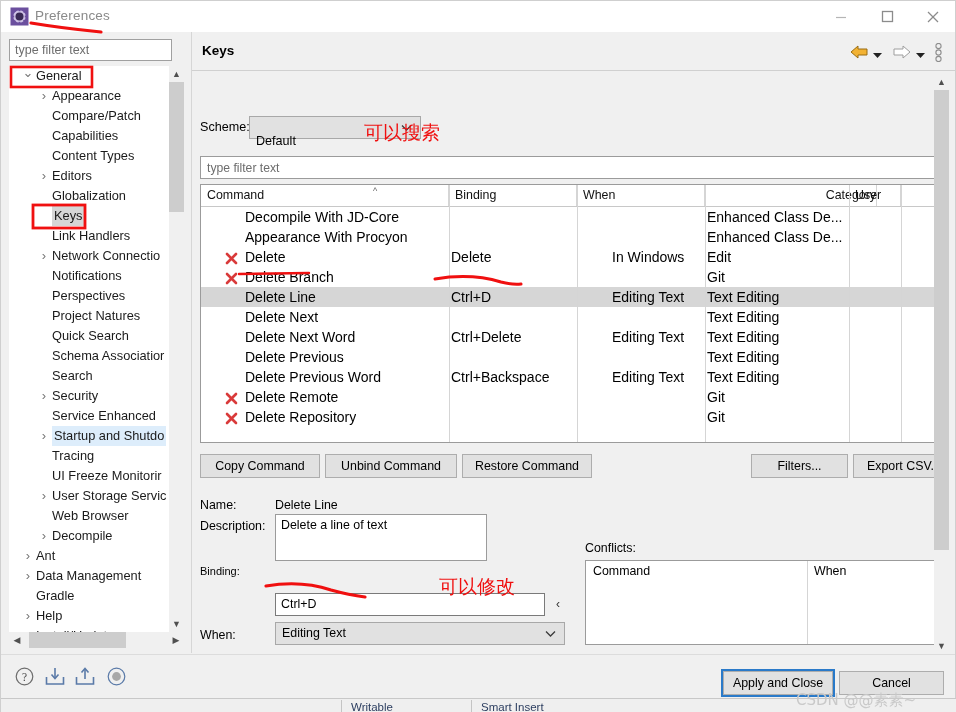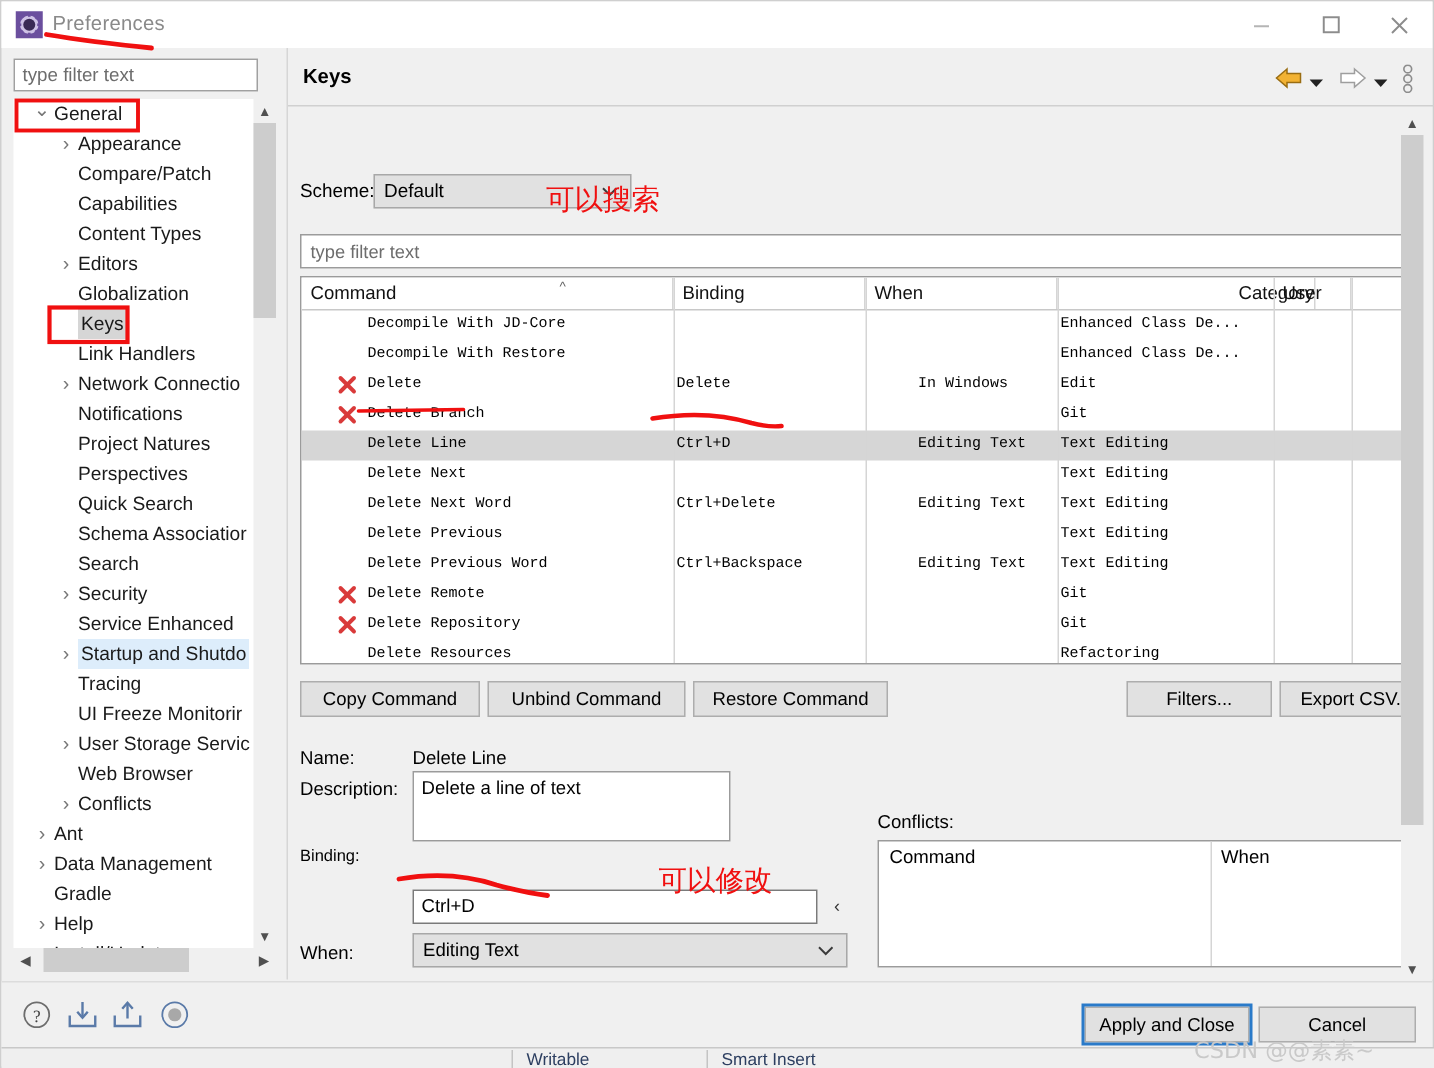--- a/index.html
+++ b/index.html
@@ -128,21 +128,21 @@
 
   
   #scheme-label {
     position: absolute; left: 8px; top: 88px; font-size: 12.6px;
   }
   #scheme-combo {
     position: absolute; left: 57px; top: 84px; width: 172px; height: 23px;
     background: #e1e1e1; border: 1px solid #a8a8a8;
   }
   #scheme-combo .val {
-    position: absolute; left: 6px; top: 3px; font-size: 12.6px;
+    position: absolute; left: 6px; top: 17px; font-size: 12.6px;
   }
   #scheme-combo .cv {
     position: absolute; right: 8px; top: 4px;
   }
 
   
   #keys-filter {
     position: absolute; left: 8px; top: 124px; width: 748px; height: 23px;
     background: #fff; border: 1px solid #9b9b9b;
   }
@@ -165,21 +165,21 @@
     position: absolute; top: 0; height: 21px; line-height: 21px;
     font-size: 12.4px; color: #111; padding-left: 6px;
     border-right: 1px solid #d5d5d5;
   }
   #thead .sortmark {
     position: absolute; top: 1px; left: 172px;
     font-size: 9px; color: #666;
   }
   .trow {
     position: relative; height: 20px; line-height: 20px;
-    font-size: 10px; white-space: nowrap; font-family: Liberation Mono, monospace;
+    font-size: 14px; white-space: nowrap;
   }
   .trow.sel { background: #d6d6d6; }
   .trow .c {
     position: absolute; top: 0; height: 20px; overflow: hidden;
   }
   .trow .xmark {
     position: absolute; left: 24px; top: 3px;
     width: 13px; height: 13px;
   }
   .c-cmd  { left: 44px; }
@@ -412,26 +412,26 @@
           <span class="lbl">Link Handlers</span>
         </div>
         <div class="tnode lvl1">
           <span class="arrow" style="font-size: 13px;">›</span>
           <span class="lbl">Network Connectio</span>
         </div>
         <div class="tnode lvl1">
           <span class="lbl">Notifications</span>
         </div>
         <div class="tnode lvl1">
+          <span class="lbl">Perspectives</span>
+        </div>
+        <div class="tnode lvl1">
           <span class="lbl">Project Natures</span>
         </div>
         <div class="tnode lvl1">
-          <span class="lbl">Perspectives</span>
-        </div>
-        <div class="tnode lvl1">
           <span class="lbl">Quick Search</span>
         </div>
         <div class="tnode lvl1">
           <span class="lbl">Schema Associatior</span>
         </div>
         <div class="tnode lvl1">
           <span class="lbl">Search</span>
         </div>
         <div class="tnode lvl1">
           <span class="arrow" style="font-size: 13px;">›</span>
@@ -452,21 +452,21 @@
         </div>
         <div class="tnode lvl1">
           <span class="arrow" style="font-size: 13px;">›</span>
           <span class="lbl">User Storage Servic</span>
         </div>
         <div class="tnode lvl1">
           <span class="lbl">Web Browser</span>
         </div>
         <div class="tnode lvl1">
           <span class="arrow" style="font-size: 13px;">›</span>
-          <span class="lbl">Conflicts</span>
+          <span class="lbl">Decompile</span>
         </div>
         <div class="tnode lvl0">
           <span class="arrow" style="font-size: 13px;">›</span>
           <span class="lbl">Ant</span>
         </div>
         <div class="tnode lvl0">
           <span class="arrow" style="font-size: 13px;">›</span>
           <span class="lbl">Data Management</span>
         </div>
         <div class="tnode lvl0">
@@ -552,21 +552,21 @@
       </div>
       <div id="tbody">
           <div class="trow">
             <span class="c c-cmd">Decompile With JD-Core</span>
             <span class="c c-bind"></span>
             <span class="c c-when"></span>
             <span class="c c-cat">Enhanced Class De...</span>
             <span class="c c-user"></span>
           </div>
           <div class="trow">
-            <span class="c c-cmd">Decompile With Restore</span>
+            <span class="c c-cmd">Appearance With Procyon</span>
             <span class="c c-bind"></span>
             <span class="c c-when"></span>
             <span class="c c-cat">Enhanced Class De...</span>
             <span class="c c-user"></span>
           </div>
           <div class="trow">
             <span class="xmark"><svg width="13" height="13" viewBox="0 0 13 13">
                 <line x1="2" y1="2" x2="11" y2="11" stroke="#d93a3a" stroke-width="2.6" stroke-linecap="round"></line>
                 <line x1="11" y1="2" x2="2" y2="11" stroke="#d93a3a" stroke-width="2.6" stroke-linecap="round"></line>
               </svg></span>
@@ -637,27 +637,20 @@
             <span class="xmark"><svg width="13" height="13" viewBox="0 0 13 13">
                 <line x1="2" y1="2" x2="11" y2="11" stroke="#d93a3a" stroke-width="2.6" stroke-linecap="round"></line>
                 <line x1="11" y1="2" x2="2" y2="11" stroke="#d93a3a" stroke-width="2.6" stroke-linecap="round"></line>
               </svg></span>
             <span class="c c-cmd">Delete Repository</span>
             <span class="c c-bind"></span>
             <span class="c c-when"></span>
             <span class="c c-cat">Git</span>
             <span class="c c-user"></span>
           </div>
-          <div class="trow">
-            <span class="c c-cmd">Delete Resources</span>
-            <span class="c c-bind"></span>
-            <span class="c c-when"></span>
-            <span class="c c-cat">Refactoring</span>
-            <span class="c c-user"></span>
-          </div>
         </div>
     <div class="col-sep" style="left: 248px;"></div>
         <div class="col-sep" style="left: 376px;"></div>
         <div class="col-sep" style="left: 504px;"></div>
         <div class="col-sep" style="left: 648px;"></div>
         <div class="col-sep" style="left: 700px;"></div>
       </div>
 
     <div class="btn" id="b-copy">Copy Command</div>
     <div class="btn" id="b-unbind">Unbind Command</div>

